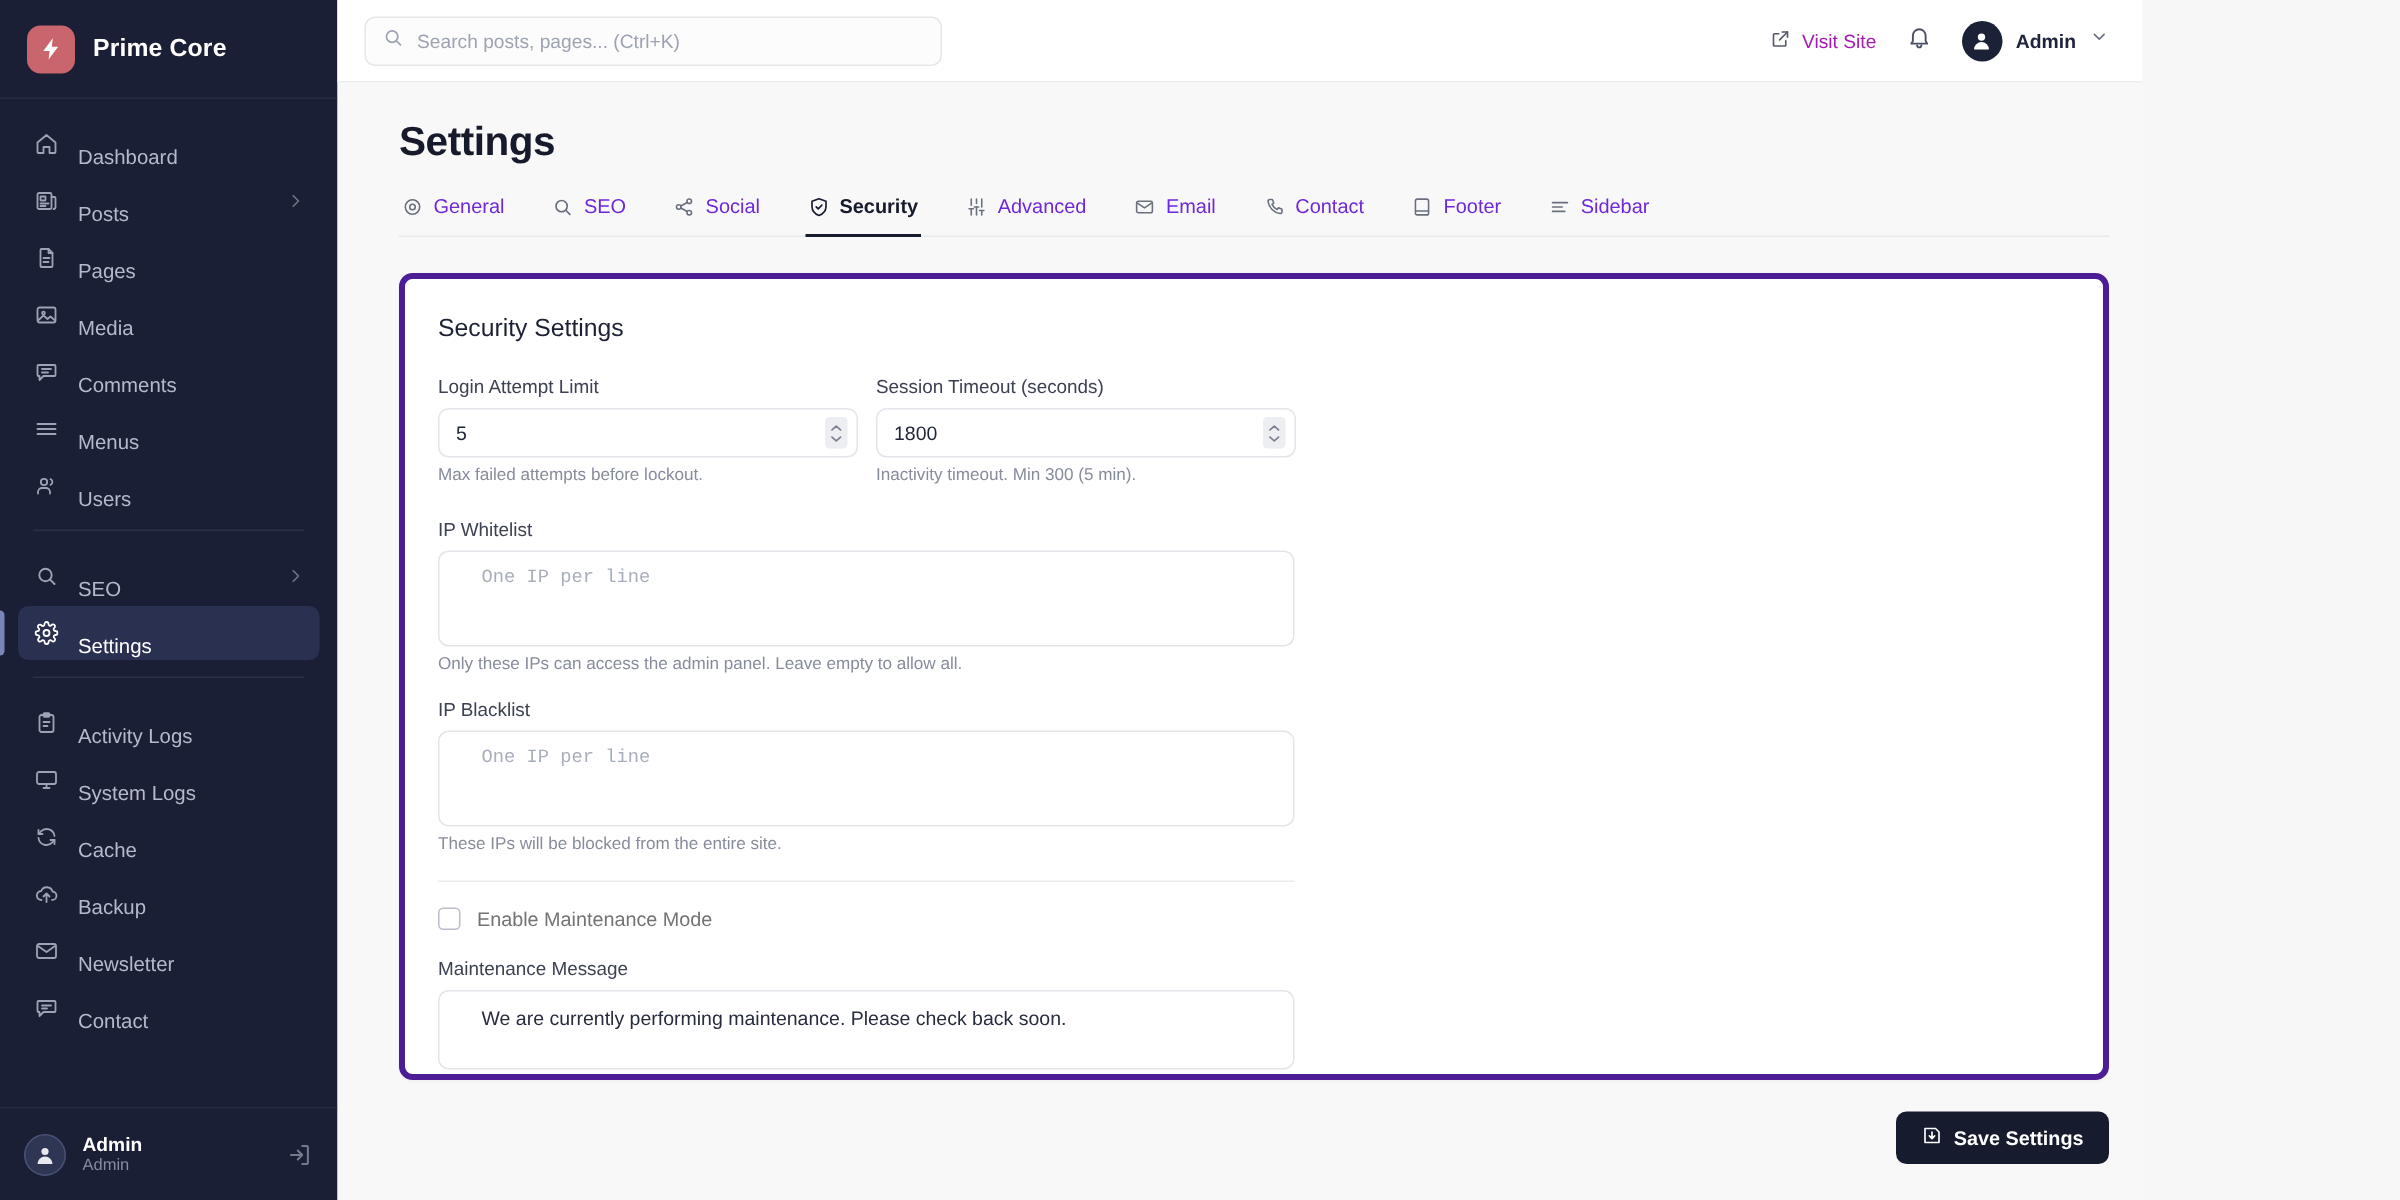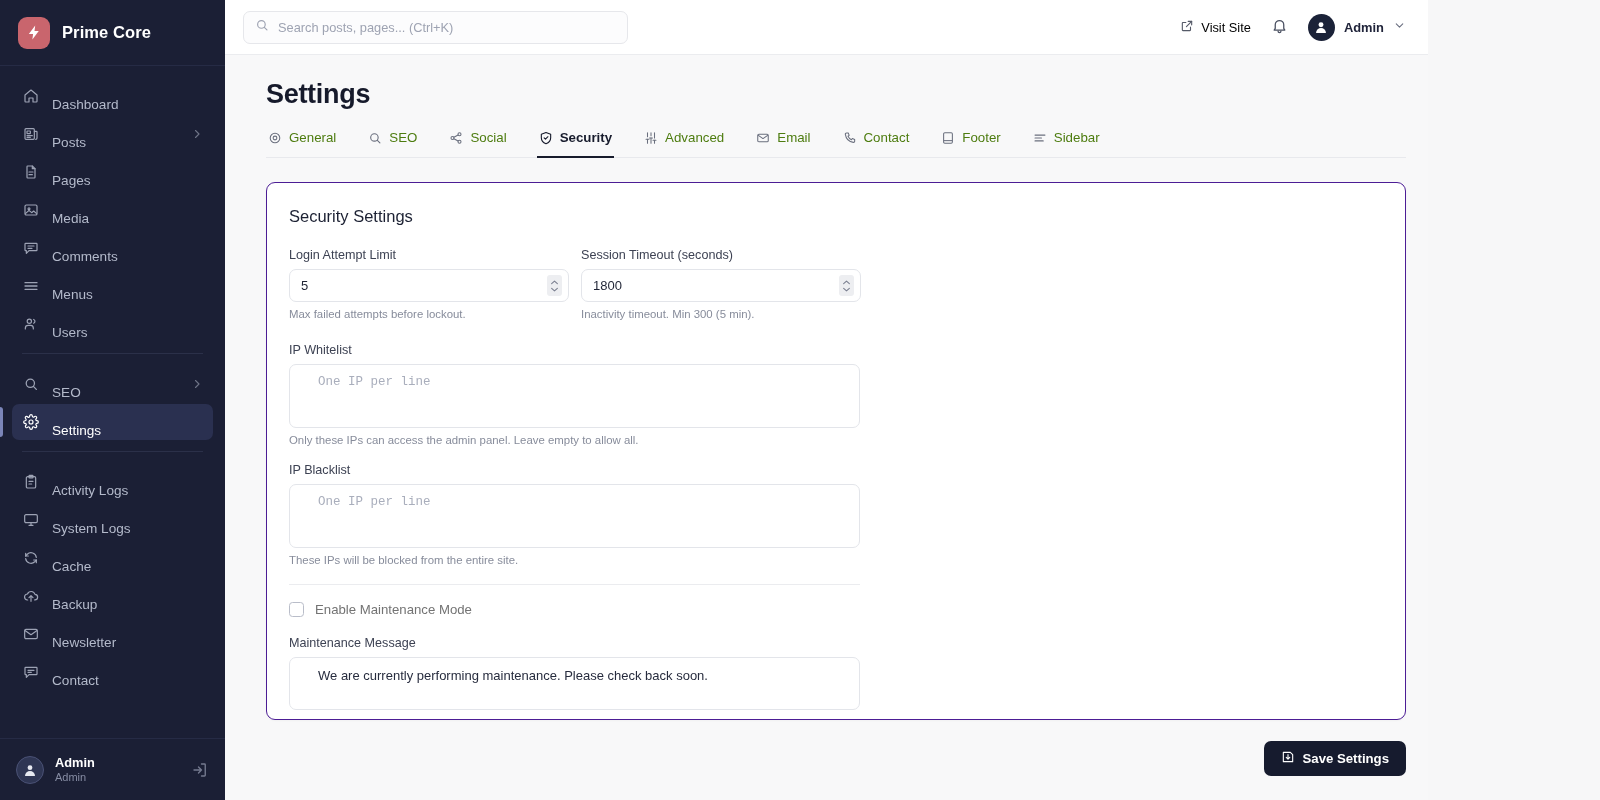--- a/index.html
+++ b/index.html
@@ -83,48 +83,48 @@
     width: 385px; height: 33px; border: 1px solid #e6e7eb; border-radius: 7px;
     background: #fcfcfd; display: flex; align-items: center; gap: 9px; padding: 0 11px;
   }
   .search-wrap input {
     border: none; outline: none; background: transparent;
     font-family: "Liberation Sans", sans-serif; font-size: 12.8px; color: #c2410c;
     width: 100%;
   }
   .search-wrap input::placeholder { color: #9ea3b2; }
   .top-right { margin-left: auto; display: flex; align-items: center; gap: 20px; }
-  .visit-site { display: flex; align-items: center; gap: 7px; font-size: 12.8px; color: #000000; cursor: pointer; }
+  .visit-site { display: flex; align-items: center; gap: 7px; font-size: 12.8px; color: #a21caf; cursor: pointer; }
   .bell { cursor: pointer; }
   .acct { display: flex; align-items: center; gap: 9px; cursor: pointer; }
   .acct-avatar {
     width: 27px; height: 27px; border-radius: 50%; background: #1b2238;
     display: flex; align-items: center; justify-content: center; flex: 0 0 27px;
   }
   .acct-name { font-size: 12.9px; color: #20243a; font-weight: bold; }
 
   .content { flex: 1 1 auto; overflow: hidden; padding: 0 22px; }
   .page-title { font-size: 27px; font-weight: bold; color: #161a2b; margin: 24px 0 0 19px; letter-spacing: -.3px; }
 
   .tabs {
     display: flex; align-items: flex-end; gap: 28px;
     margin: 20px 0 0 19px; border-bottom: 1px solid #e8e9ed;
     padding-right: 10px;
   }
   .tab {
     display: flex; align-items: center; gap: 7px;
-    padding: 0 2px 11px 2px; font-size: 13.3px; color: #4d7c0f;
+    padding: 0 2px 11px 2px; font-size: 13.3px; color: #6d28d9;
     border-bottom: 2px solid transparent; margin-bottom: -1px; cursor: pointer;
   }
   .tab.active { color: #171b2c; font-weight: bold; border-bottom-color: #171b2c; }
   .tab .ico { display: flex; align-items: center; }
 
   .card {
     margin: 24px 0 0 19px;
-    background: #ffffff; border: 1px solid #4c1d95; border-radius: 9px;
+    background: #ffffff; border: 4px solid #4c1d95; border-radius: 9px;
     height: 538px; padding: 24px 22px 0 22px;
     box-shadow: 0 1px 2px rgba(16,24,40,.03);
     overflow: hidden;
   }
   .card-title { font-size: 16.5px; color: #1c2133; margin-bottom: 22px; }
 
   .grid2 { display: flex; gap: 12px; }
   .field { margin-bottom: 5px; }
   .field-label { font-size: 12.6px; color: #3d4253; margin-bottom: 7px; }
   .help { font-size: 11.4px; color: #878c9b; margin-top: 6px; }

